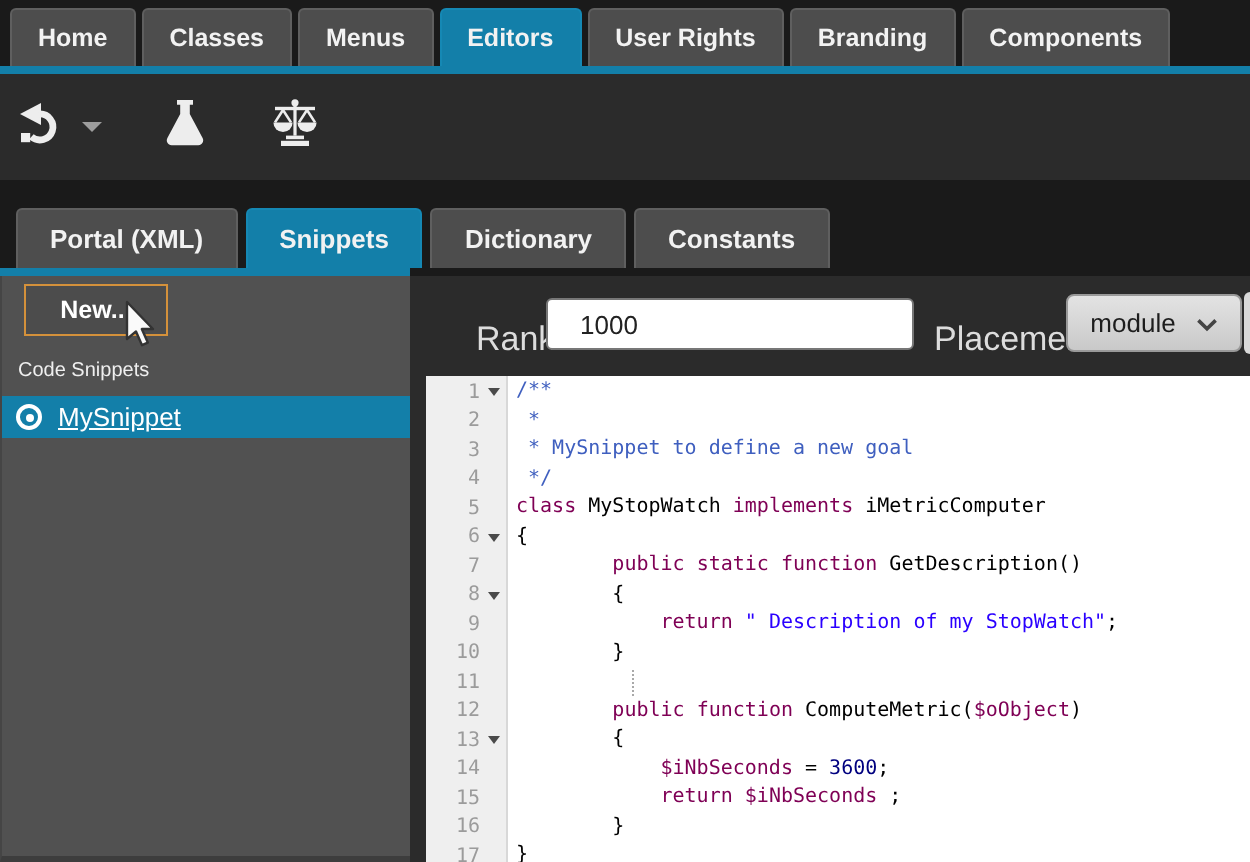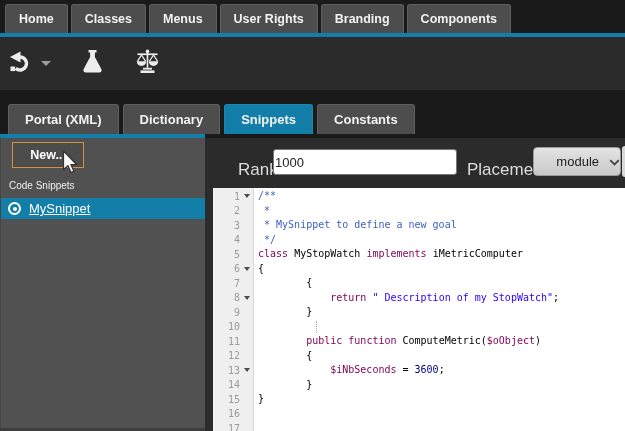--- a/index.html
+++ b/index.html
@@ -47,25 +47,25 @@
          display:flex;align-items:center;justify-content:center;flex:none;}
   .radio::after{content:"";width:4px;height:4px;background:#fff;border-radius:50%;}
   .snippet-row .lbl{margin-left:8px;}
 
   
   .content{position:absolute;left:205px;top:138px;width:420px;height:293px;background:#2b2b2b;}
   .form-label{position:absolute;top:22px;font-size:17px;color:#dcdcdc;}
   .rank-label{left:33px;}
   .rank-input{position:absolute;left:68px;top:11px;width:184px;height:26px;box-sizing:border-box;
               background:#fff;border:1px solid #777;border-radius:3px;font-size:13px;color:#222;
-              padding:0 1px;font-family:inherit;}
+              padding:0 16px;font-family:inherit;}
   .placement-label{left:262px;}
   .placement-select{position:absolute;left:328px;top:9px;width:88px;height:29px;box-sizing:border-box;
               background:linear-gradient(#e3e3e3,#c9c9c9);border:1px solid #999;border-radius:4px;
-              display:flex;align-items:center;justify-content:flex-end;gap:10px;font-size:13px;
+              display:flex;align-items:center;justify-content:center;gap:10px;font-size:13px;
               color:#1d1d1d;cursor:pointer;}
   .edge-sliver{position:absolute;left:622px;top:146px;width:3px;height:31px;background:#d9d9d9;
               border-radius:3px 0 0 3px;}
 
   
   .editor{position:absolute;left:8px;top:50px;width:412px;height:243px;background:#fff;overflow:hidden;}
   .gutter{position:absolute;left:0;top:0;bottom:0;width:40px;background:#efefef;
           border-right:1px solid #d8d8d8;padding-top:1px;box-sizing:content-box;}
   .gutter-row{display:flex;align-items:center;justify-content:flex-end;height:14.5px;}
   .gutter-row .num{font:10px "DejaVu Sans Mono",monospace;color:#9b9b9b;width:25px;text-align:right;}
@@ -89,20 +89,21 @@
 </head>
 <body>
 
 <div class="screen">
 
   <div class="topbar">
     <div class="tabs" id="top-tabs">
         <div class="tab">Home</div>
         <div class="tab">Classes</div>
         <div class="tab">Menus</div>
+        <div class="tab active">Editors</div>
         <div class="tab">User Rights</div>
         <div class="tab">Branding</div>
         <div class="tab">Components</div>
       </div>
     <div class="accent"></div>
   </div>
 
   <div class="toolbar">
     <button class="tool-btn undo-btn">
       <span>
@@ -134,22 +135,22 @@
           <rect x="10.5" y="19.8" width="9" height="1.8" fill="#ededed"></rect>
           <rect x="8" y="22.4" width="14" height="2.6" fill="#ededed"></rect>
         </svg>
       </span>
     </button>
   </div>
 
   <div class="subbar">
     <div class="tabs" id="sub-tabs">
         <div class="tab">Portal (XML)</div>
+        <div class="tab active">Snippets</div>
         <div class="tab">Dictionary</div>
-        <div class="tab active">Snippets</div>
         <div class="tab">Constants</div>
       </div>
     <div class="accent"></div>
   </div>
 
   <div class="sidebar">
     <button class="new-btn">New...</button>
     <div class="section-label">Code Snippets</div>
     <div class="snippet-list" id="snippet-list">
         <div class="snippet-row selected">
@@ -251,27 +252,29 @@
             <span class="fold-slot"></span>
           </div>
         </div>
       <div class="code-pane" id="code-lines">
           <div class="code-line"><span class="c-comment">/**</span></div>
           <div class="code-line"><span class="c-comment"> *</span></div>
           <div class="code-line"><span class="c-comment"> * MySnippet to define a new goal</span></div>
           <div class="code-line"><span class="c-comment"> */</span></div>
           <div class="code-line"><span class="c-keyword">class</span><span class="c-plain"> MyStopWatch </span><span class="c-keyword">implements</span><span class="c-plain"> iMetricComputer</span></div>
           <div class="code-line"><span class="c-plain">{</span></div>
+          <div class="code-line"><span class="c-plain">        </span><span class="c-keyword">public</span><span class="c-plain"> </span><span class="c-keyword">static</span><span class="c-plain"> </span><span class="c-keyword">function</span><span class="c-plain"> GetDescription()</span></div>
           <div class="code-line"><span class="c-plain">        {</span></div>
           <div class="code-line"><span class="c-plain">            </span><span class="c-keyword">return</span><span class="c-plain"> </span><span class="c-string">" Description of my StopWatch"</span><span class="c-plain">;</span></div>
           <div class="code-line"><span class="c-plain">        }</span></div>
           <div class="code-line"><span class="indent-guide"></span></div>
           <div class="code-line"><span class="c-plain">        </span><span class="c-keyword">public</span><span class="c-plain"> </span><span class="c-keyword">function</span><span class="c-plain"> ComputeMetric(</span><span class="c-variable">$oObject</span><span class="c-plain">)</span></div>
           <div class="code-line"><span class="c-plain">        {</span></div>
           <div class="code-line"><span class="c-plain">            </span><span class="c-variable">$iNbSeconds</span><span class="c-plain"> = </span><span class="c-number">3600</span><span class="c-plain">;</span></div>
+          <div class="code-line"><span class="c-plain">            </span><span class="c-keyword">return</span><span class="c-plain"> </span><span class="c-variable">$iNbSeconds</span><span class="c-plain"> ;</span></div>
           <div class="code-line"><span class="c-plain">        }</span></div>
           <div class="code-line"><span class="c-plain">}</span></div>
         </div>
     </div>
   </div>
 
   <div class="edge-sliver"></div>
 
   <div class="cursor">
     <svg width="18" height="26" viewBox="0 0 18 26">

